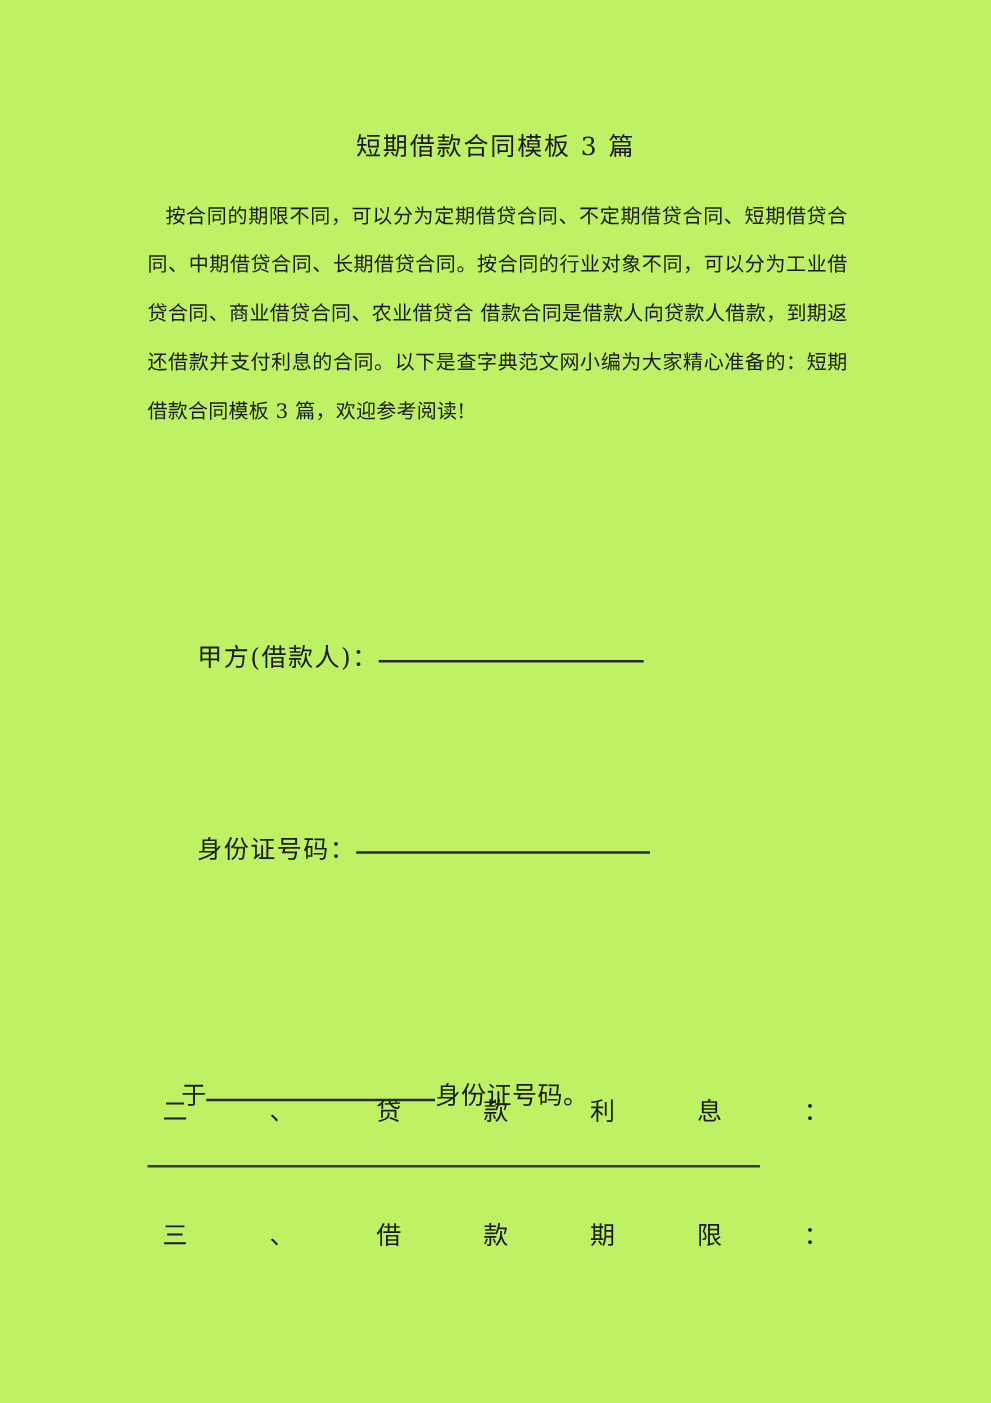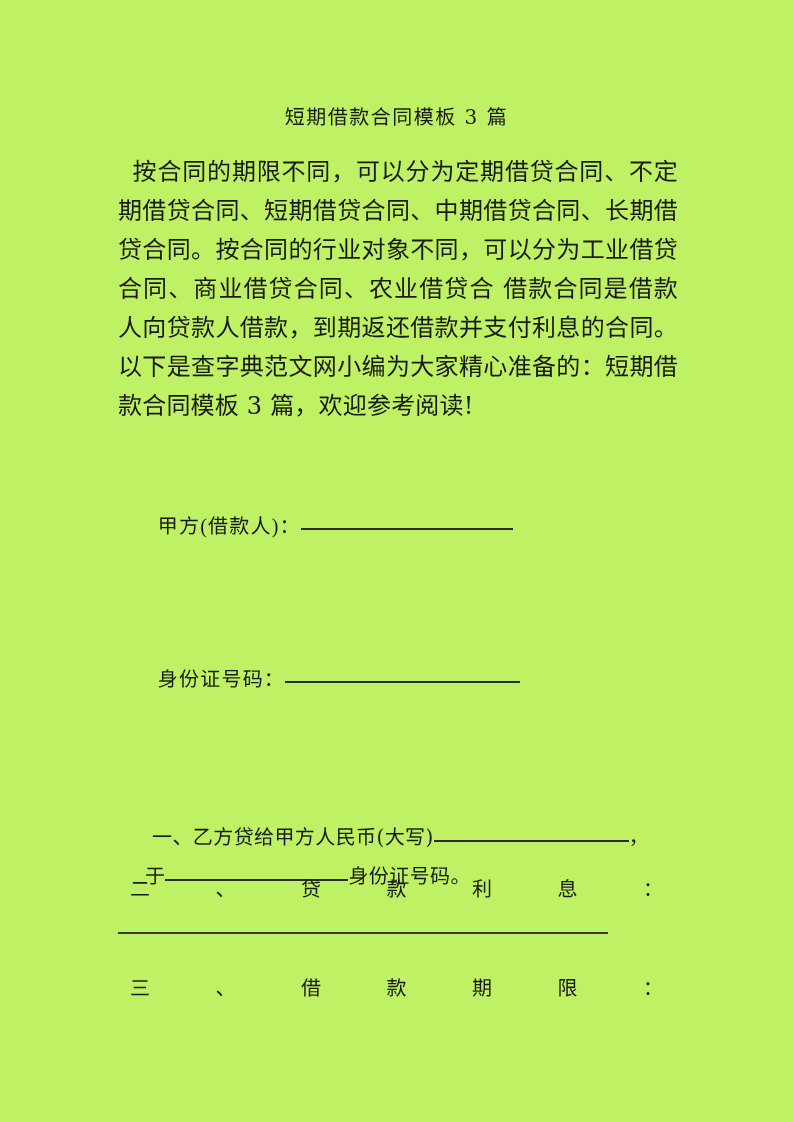--- a/index.html
+++ b/index.html
@@ -39,21 +39,21 @@
   }
 
   
   .col {
     position: absolute;
     left: 118px;
     width: 560px;
   }
 
   .para {
-    font-size: 24px;
+    font-size: 16px;
     line-height: 39px;
     text-align: justify;
     text-justify: inter-character;
     text-align-last: left;
     letter-spacing: 0.2px;
     margin: 0;
   }
   .para .indent2 { display: inline-block; width: 14px; }
 
   
@@ -67,21 +67,21 @@
   }
 
   
   .form-row {
     position: absolute;
     font-size: 20px;
     line-height: 30px;
     letter-spacing: 0.6px;
     white-space: pre;
   }
-  .form-row .lbl { letter-spacing: 1.2px; font-family: Liberation Serif, serif; }
+  .form-row .lbl { letter-spacing: 1.2px; }
   .rule {
     display: inline-block;
     border-bottom: 2px solid #2b2b2b;
     vertical-align: 3px;
     height: 0;
   }
 
   
   .paid-line {
     position: absolute;
@@ -148,23 +148,20 @@
     <span class="lbl">甲方(借款人)：</span><span class="rule" style="width:212px;"></span>
   </div>
 
 
 
   <div class="form-row" style="left:130px; top:634px;">
     <span class="lbl">身份证号码：</span><span class="rule" style="width:235px;"></span>
   </div>
 
 
-  <div class="clause" style="left:125px; top:779px;">
-    <span>一、乙方贷给甲方人民币(大写)</span><span class="rule" style="width:195px; vertical-align:2px;"></span><span>，</span>
-  </div>
   <div class="clause" style="left:118px; top:818px;">
     <span>于</span><span class="rule" style="width:183px; vertical-align:2px;"></span><span>身份证号码。</span>
   </div>
 
   <div class="clause-just" style="top:874px;">
     <span>二</span>
     <span>、</span>
     <span>贷</span>
     <span>款</span>
     <span>利</span>

